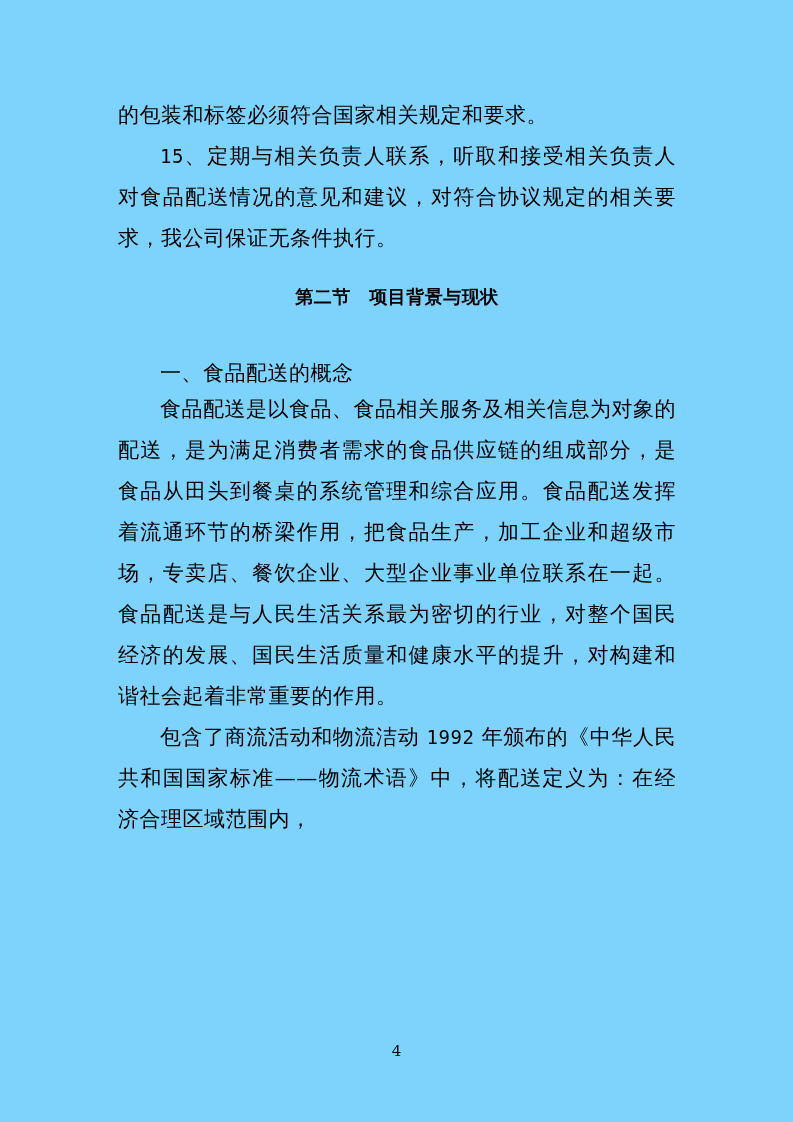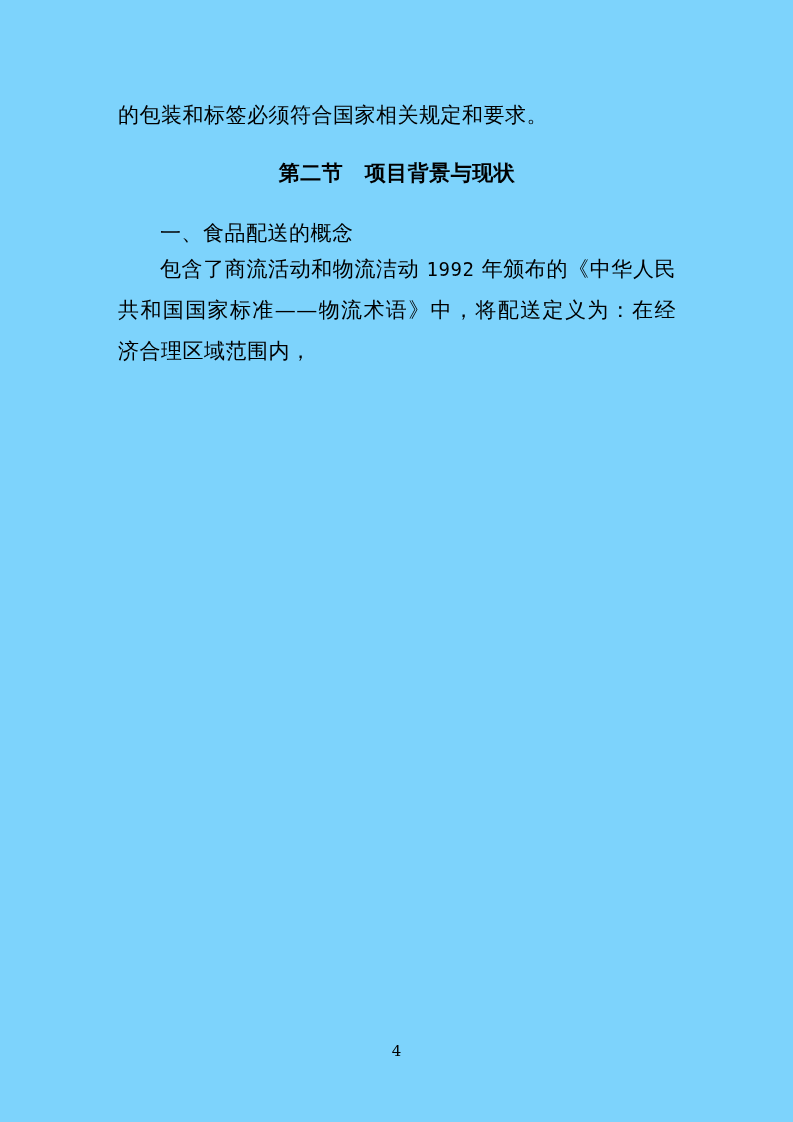--- a/index.html
+++ b/index.html
@@ -28,28 +28,28 @@
     line-height: 41px;
     text-align: justify;
     text-align-last: left;
     letter-spacing: 0.5px;
     word-break: break-all;
   }
   .content p.indent {
     text-indent: 42px;
   }
   .content p.heading1 {
-    font-family: Liberation Mono, monospace;
-    font-size: 21px;
+    font-family: Liberation Serif, serif;
+    font-size: 18px;
     font-weight: 700;
     text-align: center;
     text-align-last: center;
     text-indent: 0;
     line-height: 41px;
-    margin: 18px 0 23px 0;
+    margin: 18px 0 40px 0;
   }
   .content p.heading2 {
     line-height: 31px;
   }
   .mono {
     font-family: "DejaVu Sans Mono", "Liberation Mono", monospace;
     font-size: 19px;
   }
   .page-number {
     position: absolute;
@@ -61,18 +61,20 @@
     line-height: 18px;
     color: #000000;
   }
 </style>
 </head>
 <body>
 
 <div class="page">
   <div class="content">
       <p class="body"><span>的包装和标签必须符合国家相关规定和要求。</span></p>
+      <p class="body indent"><span class="mono">15</span><span>、定期与相关负责人联系，听取和接受相关负责人对食品配送情况的意见和建议，对符合协议规定的相关要求，我公司保证无条件执行。</span></p>
       <p class="heading1"><span>第二节　项目背景与现状</span></p>
       <p class="heading2 indent"><span>一、食品配送的概念</span></p>
+      <p class="body indent"><span>食品配送是以食品、食品相关服务及相关信息为对象的配送，是为满足消费者需求的食品供应链的组成部分，是食品从田头到餐桌的系统管理和综合应用。食品配送发挥着流通环节的桥梁作用，把食品生产，加工企业和超级市场，专卖店、餐饮企业、大型企业事业单位联系在一起。食品配送是与人民生活关系最为密切的行业，对整个国民经济的发展、国民生活质量和健康水平的提升，对构建和谐社会起着非常重要的作用。</span></p>
       <p class="body indent"><span>包含了商流活动和物流洁动 </span><span class="mono">1992</span><span> 年颁布的《中华人民共和国国家标准——物流术语》中，将配送定义为：在经济合理区域范围内，</span></p>
     </div>
   <div class="page-number">4</div>
 </div>
 
 </body></html>

